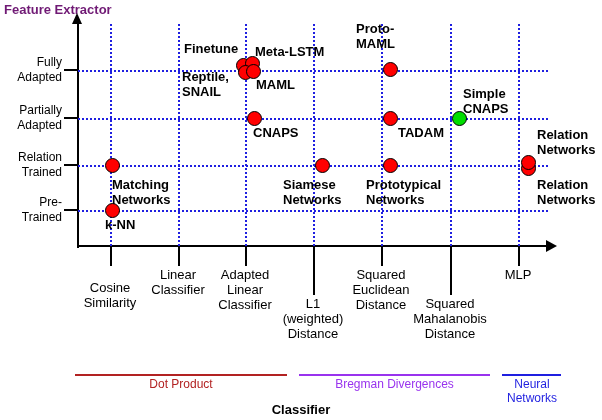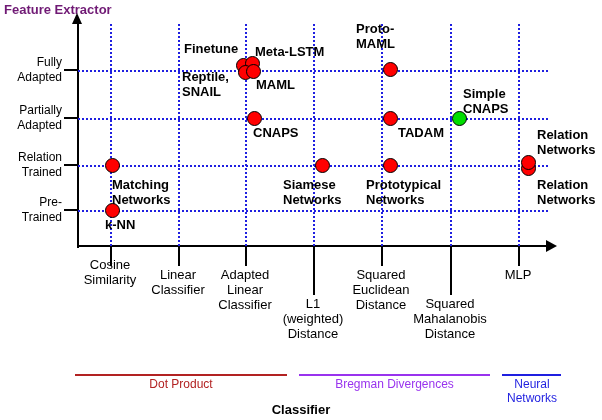--- a/index.html
+++ b/index.html
@@ -132,21 +132,21 @@
 Trained</div>
 
   <div class="xtick" style="left:110px;height:19px;"></div>
   <div class="xtick" style="left:178px;height:19px;"></div>
   <div class="xtick" style="left:245px;height:19px;"></div>
   <div class="xtick" style="left:313px;height:48px;"></div>
   <div class="xtick" style="left:381px;height:19px;"></div>
   <div class="xtick" style="left:450px;height:48px;"></div>
   <div class="xtick" style="left:518px;height:19px;"></div>
 
-  <div class="xlabel" style="left:62px;top:257px;width:96px;">Cosine
+  <div class="xlabel" style="left:62px;top:280px;width:96px;">Cosine
 Similarity</div>
   <div class="xlabel" style="left:130px;top:267px;width:96px;">Linear
 Classifier</div>
   <div class="xlabel" style="left:197px;top:267px;width:96px;">Adapted
 Linear
 Classifier</div>
   <div class="xlabel" style="left:265px;top:296px;width:96px;">L1
 (weighted)
 Distance</div>
   <div class="xlabel" style="left:333px;top:267px;width:96px;">Squared

